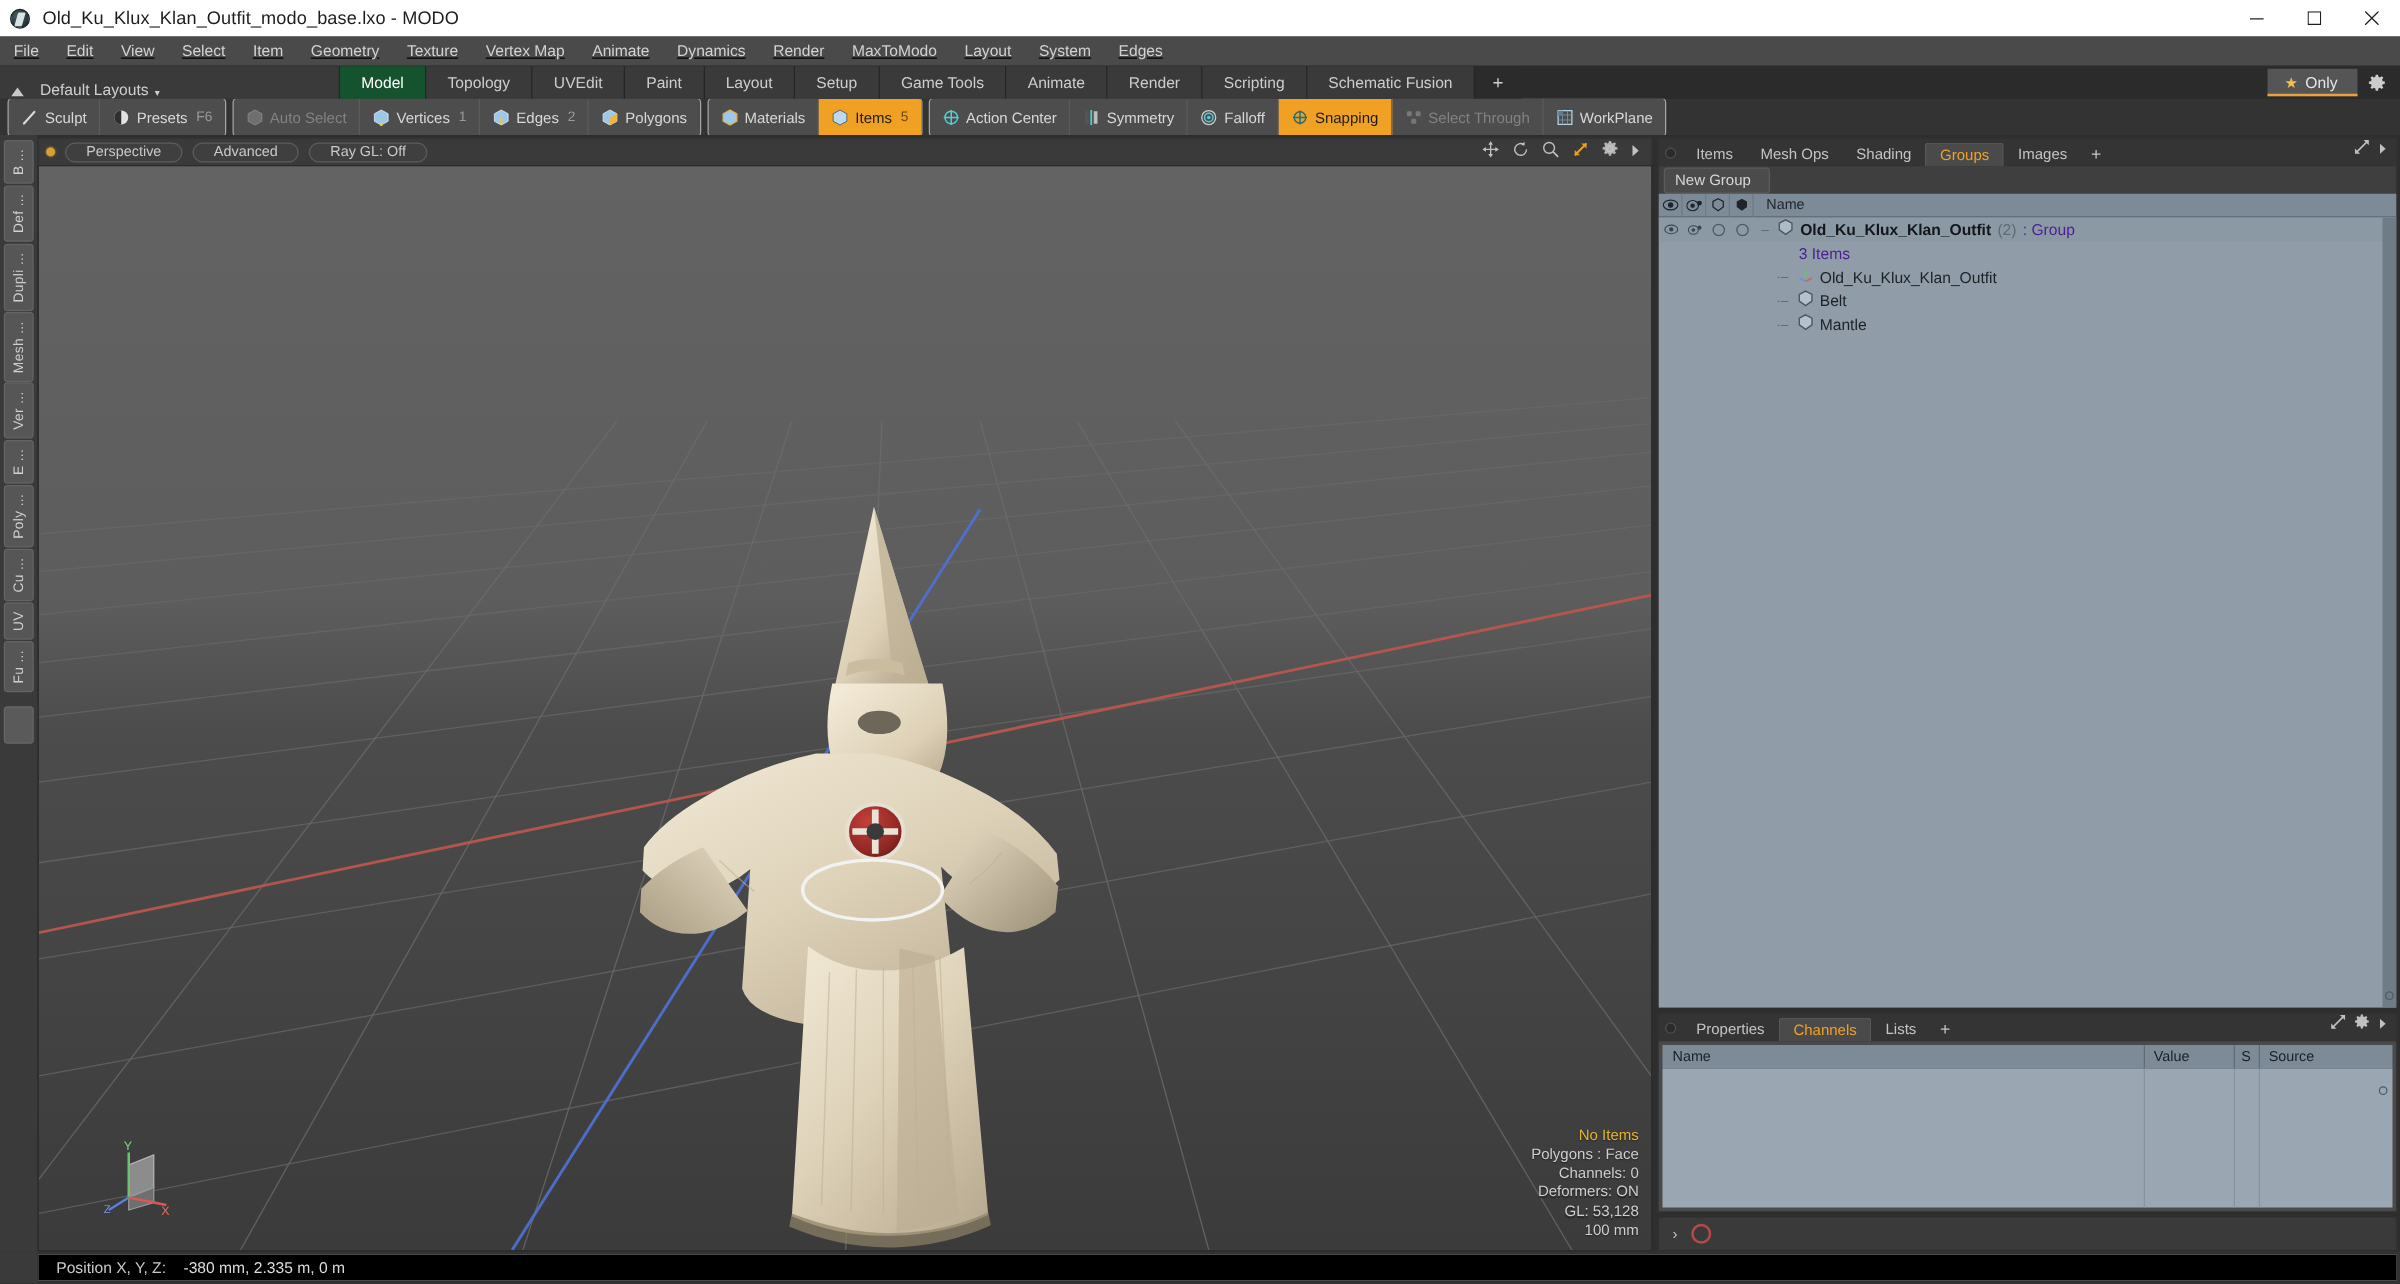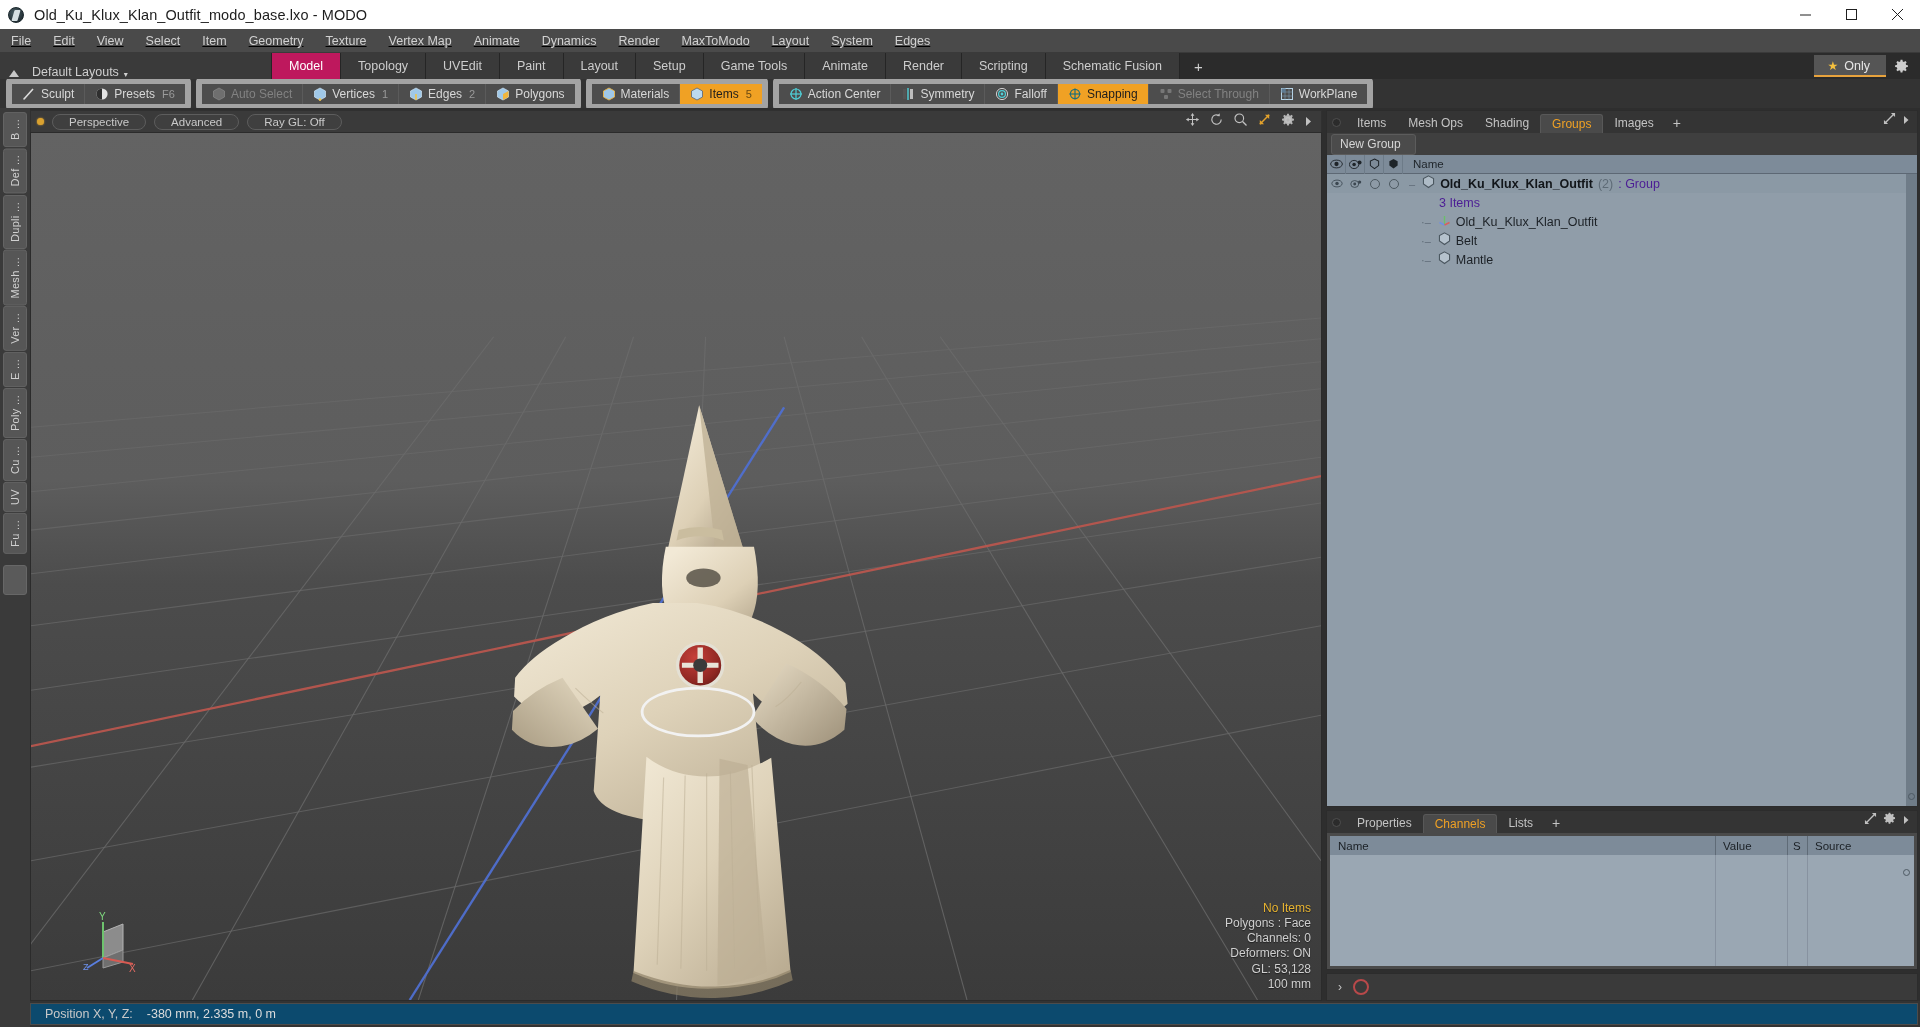--- a/index.html
+++ b/index.html
@@ -57,39 +57,39 @@
     color: #c9c9c9; font-size: 10px;
   }
   .lb-label { font-size: 12.5px; color: #cfcfcf; padding-left: 4px; }
   .lb-caret { font-size: 8px; color: #cfcfcf; margin-left: 5px; }
   .ltabs { display: flex; align-items: stretch; }
   .ltab {
     padding: 0 17px; display: flex; align-items: center; font-size: 12.5px;
     color: #cdcdcd; background: #3a3a3a; border-right: 1px solid #252525;
     white-space: nowrap;
   }
-  .ltab.active { background: #be185d; color: #ffffff; }
+  .ltab.active { background: #14532d; color: #ffffff; }
   .ltab.plus { padding: 0 14px; font-size: 15px; background: #2b2b2b; border-right: none; color: #cfcfcf;}
   .layout-right { margin-left: auto; display: flex; align-items: center; padding-right: 4px; }
   .only-btn {
     display: flex; align-items: center; gap: 6px; padding: 2px 16px 0 14px;
     background: #555; height: 22px; border-bottom: 2px solid #e8a33d;
     font-size: 12.5px; color: #e6e6e6;
   }
   .star { color: #f5c03e; font-size: 12px; }
   .gear-btn { width: 30px; display: flex; align-items: center; justify-content: center; color: #cdcdcd; }
 
   
   .modebar {
     height: 29px; background: #333333; display: flex; align-items: center;
     flex: 0 0 29px; padding: 0 6px; gap: 5px;
   }
   .mgroup {
     display: flex; align-items: stretch; background: #4d4d4d; border-radius: 4px;
-    height: 32px; overflow: hidden; border: 6px solid #a3a3a3;
+    height: 32px; overflow: hidden; border: 1px solid #a3a3a3;
   }
   .mbtn {
     display: flex; align-items: center; gap: 5px; padding: 0 10px;
     font-size: 12px; color: #d8d8d8; border-right: 1px solid #5b5b5b;
     white-space: nowrap;
   }
   .mbtn:last-child { border-right: none; }
   .mbtn.on { background: #f0a124; color: #1d1d1d; }
   .mbtn.off { color: #828282; }
   .mbtn .num { color: #9a9a9a; font-size: 11px; margin-left: 2px; }
@@ -196,21 +196,21 @@
   .cmd-input {
     flex: 1 1 auto; height: 19px; background: #9aa7b3; border: 1px solid #808d99;
     color: #3c4751; font-size: 12px; padding: 0 7px; display: flex; align-items: center;
   }
   .cmd-rec { width: 16px; height: 16px; border: 2px solid #b8494a; border-radius: 50%; }
 
   
   .statusbar { height: 26px; flex: 0 0 26px; background: #333333; display: flex; align-items: center; }
   .sb-left { width: 30px; height: 26px; background: #3a3a3a; }
   .sb-field {
-    flex: 1 1 auto; height: 22px; margin: 2px 2px 2px 0; background: #0c4a6e;
+    flex: 1 1 auto; height: 22px; margin: 2px 2px 2px 0; background: #000000;
     border: 1px solid #4c4c4c; display: flex; align-items: center;
     padding-left: 14px; font-size: 12.5px; color: #d0d0d0; gap: 14px;
   }
   .sb-label { color: #c9c9c9; }
   .sb-val { color: #dcdcdc; }
 </style>
 </head>
 <body>
 
 <div class="app">

